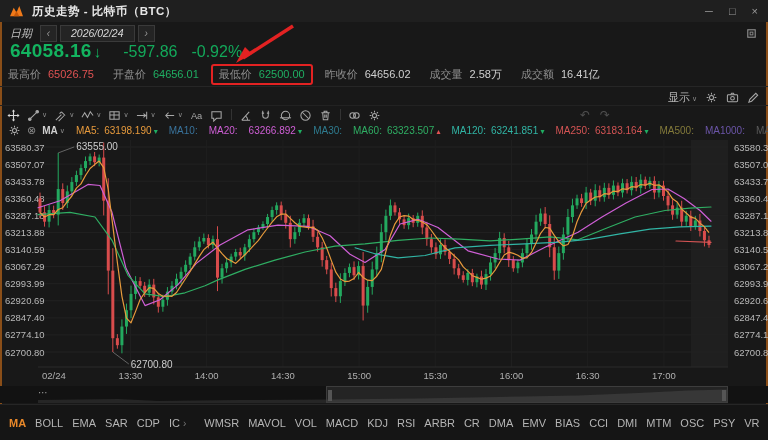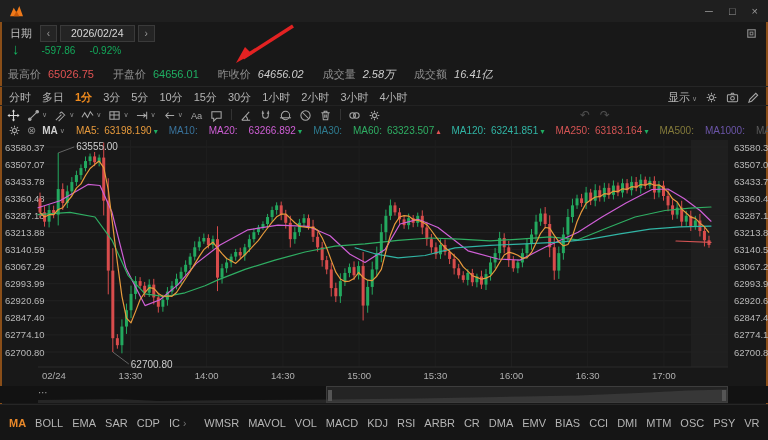--- a/index.html
+++ b/index.html
@@ -8,37 +8,37 @@
        box-shadow:inset 0 0 0 2px #8a4e18;}
   .abs{position:absolute;}
   
   #title-bar{position:absolute;left:0;top:0;width:768px;height:22px;background:#1f1f1f;
              display:flex;align-items:center;}
   #app-logo{width:15px;height:13px;margin:0 8px 0 9px;}
   #win-title{font-size:11.5px;font-weight:bold;color:#e8e8e8;letter-spacing:.5px;}
   #win-controls{margin-left:auto;display:flex;gap:16px;padding-right:10px;color:#9a9a9a;font-size:11px;}
   #win-controls span{cursor:default;}
   
-  #date-row{position:absolute;left:0;top:22px;width:768px;height:22px;display:flex;align-items:center;}
+  #date-row{position:absolute;left:0;top:22px;width:768px;height:22px;display:flex;align-items:center;font-style:italic;}
   #date-label{font-size:11px;color:#bdbdbd;margin-left:10px;margin-right:8px;}
   .mini-btn{width:15px;height:15px;border:1px solid #3a3a3a;background:#242424;color:#9a9a9a;
             font-size:10px;display:flex;align-items:center;justify-content:center;}
   #date-value{height:15px;border:1px solid #3a3a3a;background:#242424;color:#d8d8d8;font-size:10.5px;
               display:flex;align-items:center;padding:0 10px;margin:0 3px;}
   #popout{margin-left:auto;margin-right:10px;}
   
   #price-row{position:absolute;left:10px;top:40px;display:flex;align-items:baseline;}
   #last-price{font-size:19px;font-weight:bold;color:#13b35f;letter-spacing:.3px;}
   #price-arrow{font-size:15px;font-weight:bold;color:#13b35f;margin-left:2px;}
-  #price-change,#price-pct{font-size:10px;color:#13a85a;margin-left:22px;}
+  #price-change,#price-pct{font-size:16px;color:#13a85a;margin-left:22px;}
   #price-pct{margin-left:14px;}
   #stats-row{position:absolute;left:8px;top:62px;width:752px;height:24px;display:flex;align-items:center;}
   .stat{display:flex;align-items:center;margin-right:19px;font-size:11px;white-space:nowrap;}
   .stat .lb{color:#8f8f8f;margin-right:7px;}
-  .v-red{color:#e05252;} .v-green{color:#1fae62;text-align:center;} .v-white{color:#cfcfcf;font-style:italic;}
+  .v-red{color:#e05252;} .v-green{color:#1fae62;text-align:center;} .v-white{color:#cfcfcf;}
   .stat.hl{border:2px solid #e32222;border-radius:3px;padding:1px 6px;margin:-3px 12px -3px -7px;}
   .hline{position:absolute;left:0;width:768px;height:1px;background:#262626;}
   
   #tabs-row{position:absolute;left:0;top:88px;width:768px;height:18px;display:flex;align-items:center;}
   .tab{font-size:11px;color:#b5b5b5;margin-left:11px;cursor:pointer;}
   .tab:first-child{margin-left:9px;}
   .tab.active{color:#f08b1e;font-weight:bold;}
   #tabs-right{margin-left:auto;display:flex;align-items:center;gap:8px;padding-right:8px;color:#b5b5b5;font-size:11px;}
   .chev{font-size:7px;color:#8a8a8a;margin-left:2px;}
   .icon14 svg{width:13px;height:13px;display:block;}
@@ -70,20 +70,21 @@
   #annot-arrow{position:absolute;left:0;top:0;pointer-events:none;}
 </style>
 </head>
 <body>
 
 <div id="title-bar">
   <svg id="app-logo" viewBox="0 0 16 14">
     <path d="M1 12 L5 3 L8 8 L11 1 L15 12 Z" fill="#f07a1a"></path>
     <path d="M5 12 L8 6.5 L11 12 Z" fill="#c95807"></path>
   </svg>
+  <span id="win-title">历史走势 - 比特币（BTC）</span>
   <div id="win-controls">
     <span>─</span>
     <span>□</span>
     <span>×</span>
   </div>
 </div>
 
 <div id="date-row">
   <span id="date-label">日期</span>
   <span class="mini-btn">‹</span>
@@ -91,63 +92,54 @@
   <span class="mini-btn">›</span>
   <span id="popout" class="icon14">
     <svg viewBox="0 0 14 14">
         <rect x="3" y="3" width="8" height="8" fill="none" stroke="#8f8f8f" stroke-width="1.2"></rect>
         <rect x="5.5" y="5.5" width="3" height="3" fill="none" stroke="#8f8f8f"></rect>
       </svg>
   </span>
 </div>
 
 <div id="price-row">
+  <span id="last-price">64058.16</span>
   <span id="price-arrow">↓</span>
   <span id="price-change">-597.86</span>
   <span id="price-pct">-0.92%</span>
 </div>
 <div id="stats-row">
     <div class="stat">
       <span class="lb">最高价</span>
       <span class="v-red">65026.75</span>
     </div>
     <div class="stat">
       <span class="lb">开盘价</span>
       <span class="v-green">64656.01</span>
+    </div>
+    <div class="stat hl">
+      <span class="lb">最低价</span>
+      <span class="v-green">62500.00</span>
     </div>
     <div class="stat">
       <span class="lb">昨收价</span>
       <span class="v-white">64656.02</span>
     </div>
     <div class="stat">
       <span class="lb">成交量</span>
       <span class="v-white">2.58万</span>
     </div>
     <div class="stat">
       <span class="lb">成交额</span>
       <span class="v-white">16.41亿</span>
     </div>
   </div>
 <div class="hline" style="top:86px"></div>
 
 <div id="tabs-row">
-  <span style="display:flex" id="tabs-left">
-      <span class="tab">分时</span>
-      <span class="tab">多日</span>
-      <span class="tab active">1分</span>
-      <span class="tab">3分</span>
-      <span class="tab">5分</span>
-      <span class="tab">10分</span>
-      <span class="tab">15分</span>
-      <span class="tab">30分</span>
-      <span class="tab">1小时</span>
-      <span class="tab">2小时</span>
-      <span class="tab">3小时</span>
-      <span class="tab">4小时</span>
-    </span>
   <div id="tabs-right">
     <span><span>显示</span><span class="chev">∨</span></span>
     <span class="icon14" id="tr-gear">
         <svg viewBox="0 0 14 14" fill="none" stroke="#a8a8a8" stroke-width="1.1">
           <circle cx="7" cy="7" r="2.2"></circle>
           <path d="M7 1.8v1.9M7 10.3v1.9M1.8 7h1.9M10.3 7h1.9M3.3 3.3l1.3 1.3M9.4 9.4l1.3 1.3M10.7 3.3L9.4 4.6M4.6 9.4l-1.3 1.3"></path>
         </svg>
       </span>
     <span class="icon14" id="tr-cam">
         <svg viewBox="0 0 14 14" fill="none" stroke="#a8a8a8" stroke-width="1.1">

